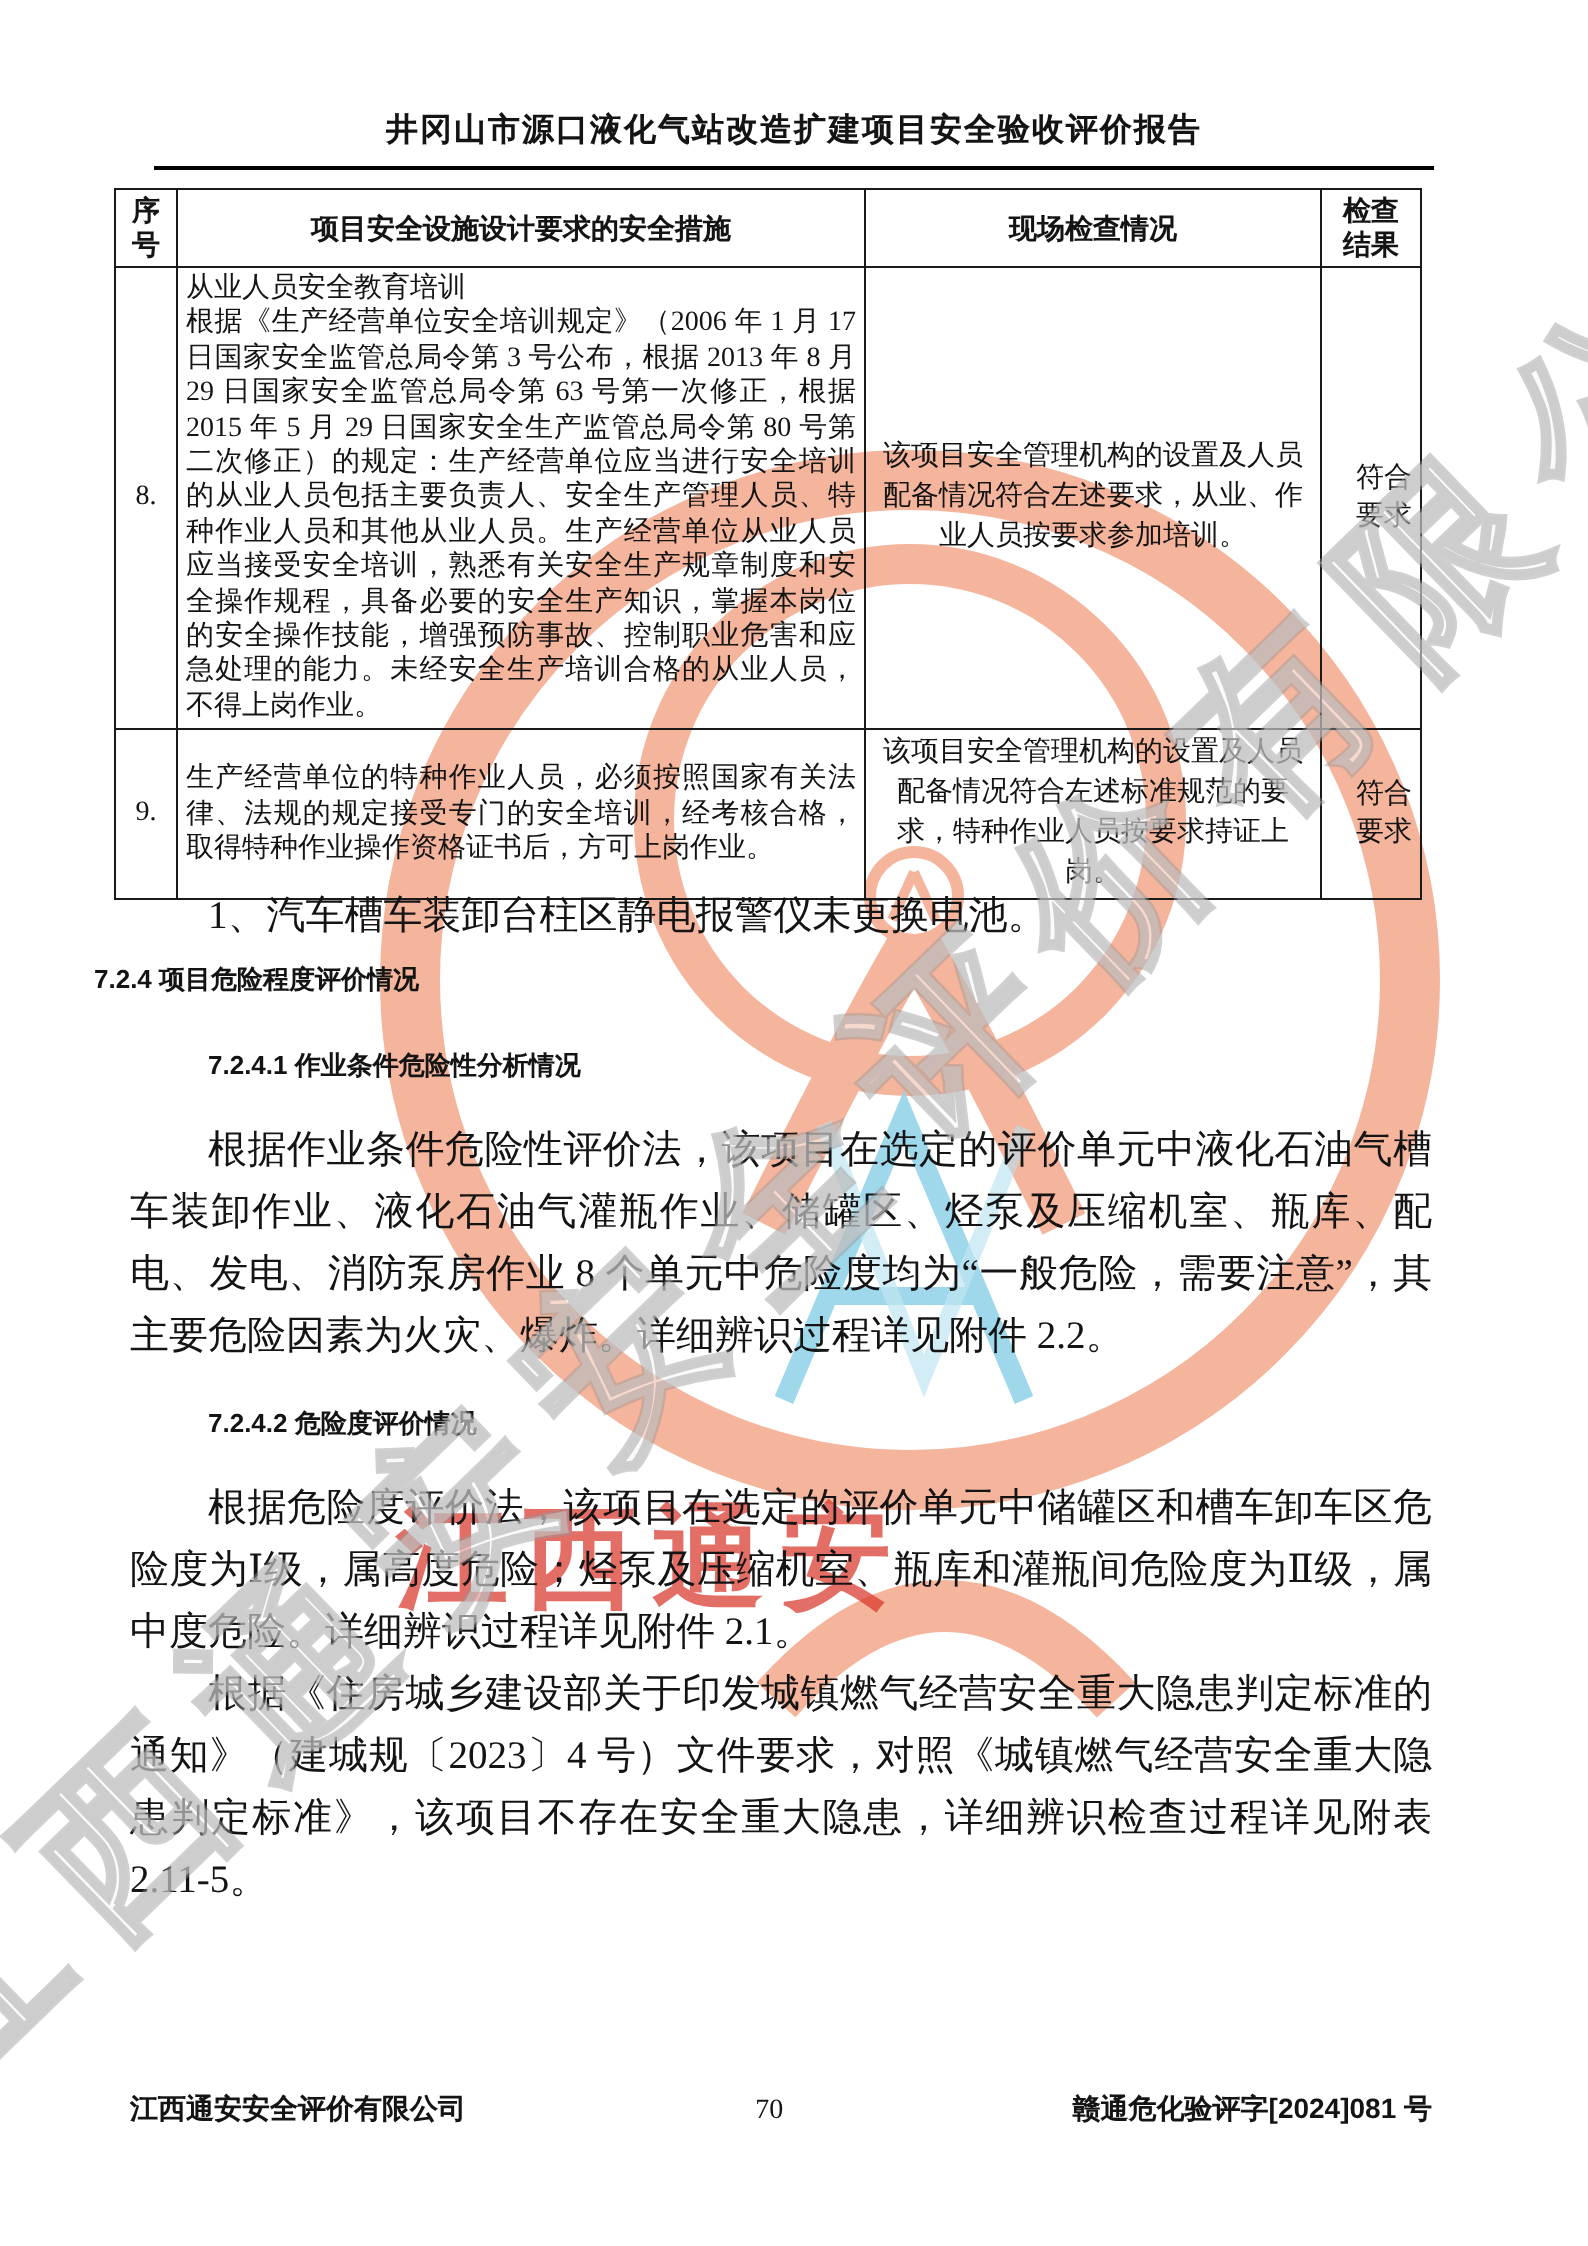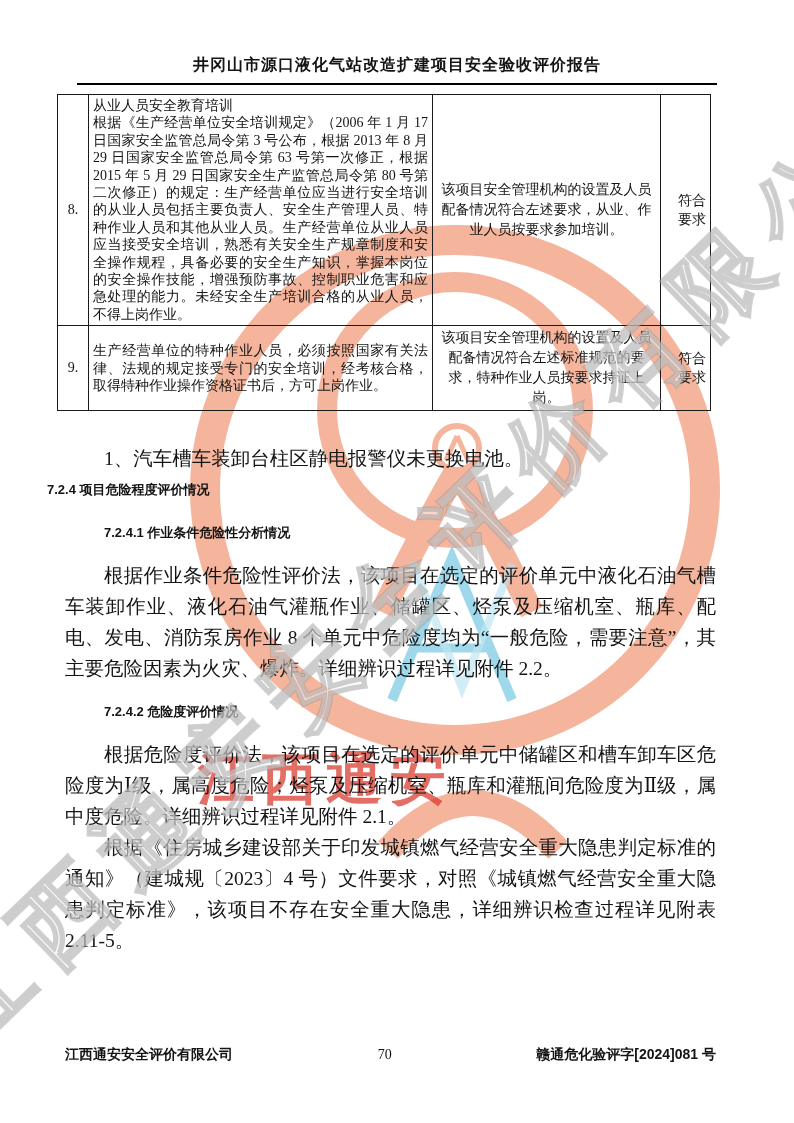--- a/index.html
+++ b/index.html
@@ -138,20 +138,26 @@
   <div class="title-rule"></div>
 
   <table class="check-table">
     <colgroup>
       <col style="width:31px">
         <col style="width:344px">
         <col style="width:228px">
         <col style="width:50px">
     </colgroup>
     <tbody>
+        <tr class="hdr-row">
+      <th>序号</th>
+      <th>项目安全设施设计要求的安全措施</th>
+      <th>现场检查情况</th>
+      <th>检查结果</th>
+    </tr>
     <tr class="row-8">
       <td class="cell-serial">8.</td>
       <td class="cell-measure">从业人员安全教育培训
 根据《生产经营单位安全培训规定》（2006 年 1 月 17 日国家安全监管总局令第 3 号公布，根据 2013 年 8 月 29 日国家安全监管总局令第 63 号第一次修正，根据 2015 年 5 月 29 日国家安全生产监管总局令第 80 号第二次修正）的规定：生产经营单位应当进行安全培训的从业人员包括主要负责人、安全生产管理人员、特种作业人员和其他从业人员。生产经营单位从业人员应当接受安全培训，熟悉有关安全生产规章制度和安全操作规程，具备必要的安全生产知识，掌握本岗位的安全操作技能，增强预防事故、控制职业危害和应急处理的能力。未经安全生产培训合格的从业人员，不得上岗作业。</td>
       <td class="cell-check">该项目安全管理机构的设置及人员配备情况符合左述要求，从业、作业人员按要求参加培训。</td>
       <td class="cell-result">符合要求</td>
     </tr>
     <tr class="row-9">
       <td class="cell-serial">9.</td>
       <td class="cell-measure">生产经营单位的特种作业人员，必须按照国家有关法律、法规的规定接受专门的安全培训，经考核合格，取得特种作业操作资格证书后，方可上岗作业。</td>

